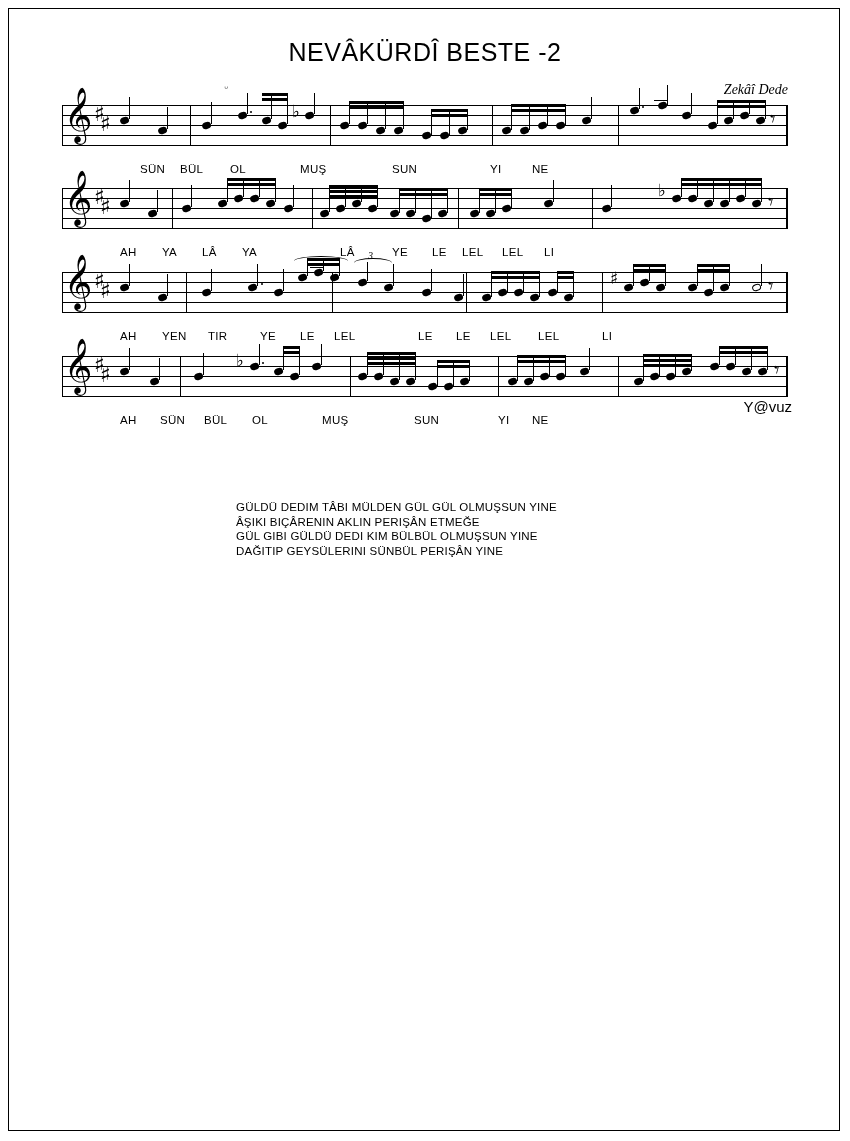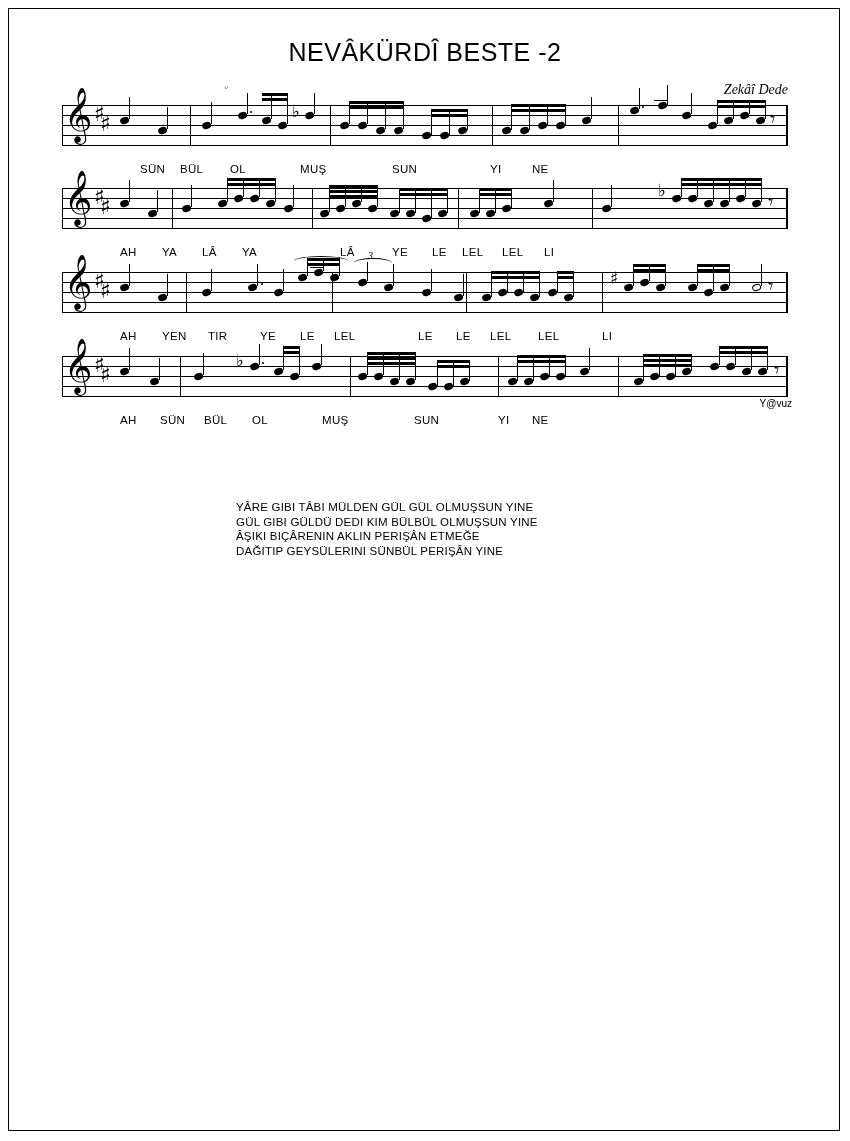--- a/index.html
+++ b/index.html
@@ -42,21 +42,21 @@
     top: 82px;
     right: 62px;
     font-size: 14px;
     font-style: italic;
     font-family: "Liberation Serif", serif;
   }
   .signature {
     position: absolute;
     top: 398px;
     right: 58px;
-    font-size: 10px;
+    font-size: 15px;
     font-family: "Liberation Sans", sans-serif;
   }
 
   
   .system {
     position: absolute;
     left: 62px;
     width: 726px;
     height: 86px;
   }
@@ -625,19 +625,19 @@
       <span class="syl" style="left:260px;">MUŞ</span>
       <span class="syl" style="left:352px;">SUN</span>
       <span class="syl" style="left:436px;">YI</span>
       <span class="syl" style="left:470px;">NE</span>
     </div>
   </div>
 
   <div class="signature">Y@vuz</div>
 
   <div class="verse">
-    <div>YÂRE GIBI TÂBI MÜLDEN GÜL GÜL OLMUŞSUN YINE</div>
+    <div>GÜLDÜ DEDIM TÂBI MÜLDEN GÜL GÜL OLMUŞSUN YINE</div>
+    <div>ÂŞIKI BIÇÂRENIN AKLIN PERIŞÂN ETMEĞE</div>
     <div>GÜL GIBI GÜLDÜ DEDI KIM BÜLBÜL OLMUŞSUN YINE</div>
-    <div>ÂŞIKI BIÇÂRENIN AKLIN PERIŞÂN ETMEĞE</div>
     <div>DAĞITIP GEYSÜLERINI SÜNBÜL PERIŞÂN YINE</div>
   </div>
 
 </div>
 
 </body></html>

